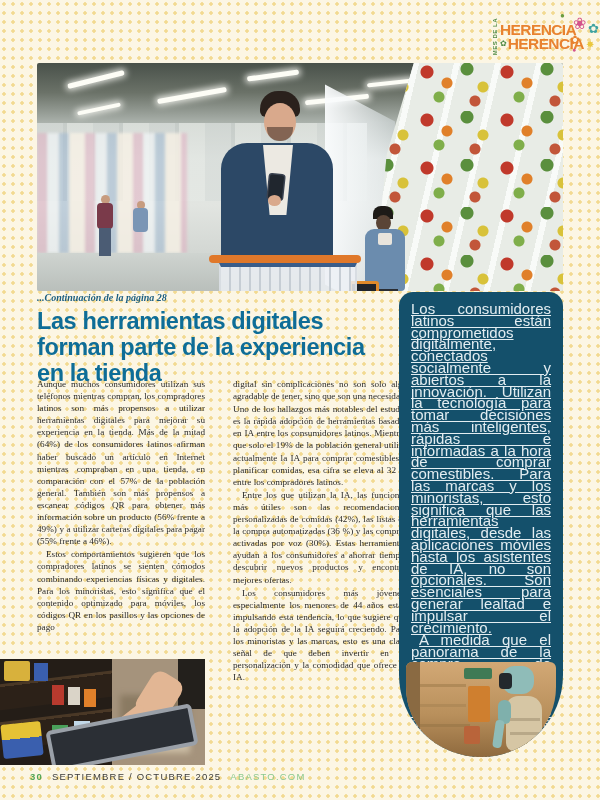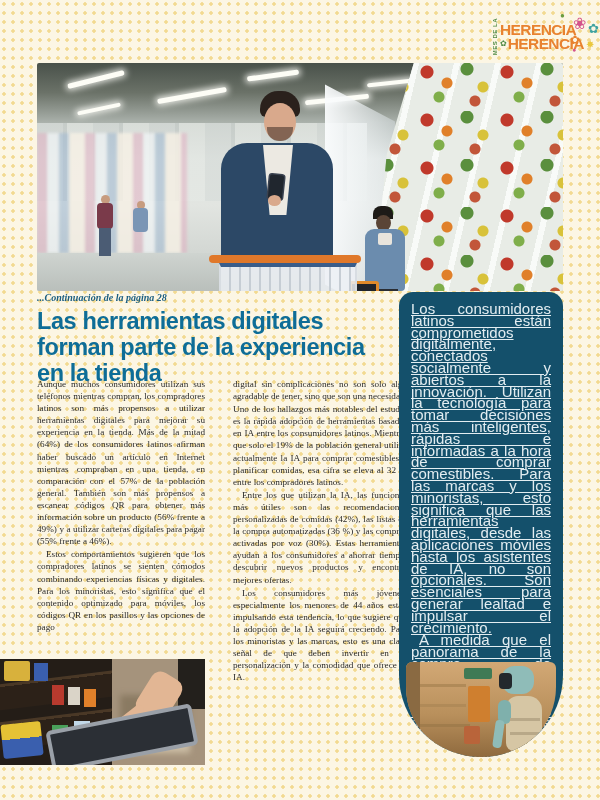--- a/index.html
+++ b/index.html
@@ -190,14 +190,19 @@
       <div class="abs sil-head" style="top:4px;left:96px;width:32px;height:28px;background:#8fbcb8;border-radius:12px;"></div>
       <div class="abs" style="top:11px;left:93px;width:13px;height:16px;background:#23282c;border-radius:4px;"></div>
       <div class="abs" style="top:34px;left:100px;width:36px;height:55px;background:#d6c6a4;border-radius:12px 14px 8px 8px;"></div>
       <div class="abs" style="top:38px;left:92px;width:13px;height:24px;background:#7fb0ac;border-radius:6px;"></div>
       <div class="abs" style="top:58px;left:88px;width:9px;height:28px;background:#8fbcb8;border-radius:4px;transform:rotate(8deg);"></div>
       <div class="abs" style="top:56px;left:104px;width:30px;height:3px;background:#b8a888;"></div>
       <div class="abs" style="top:70px;left:104px;width:30px;height:3px;background:#b8a888;"></div>
     </div>
   </div>
 
+  <div class="abs footer">
+    <span class="pgnum">30</span>
+    <span>SEPTIEMBRE / OCTUBRE 2025</span>
+    <span class="site">ABASTO.COM</span>
+  </div>
 
 </div>
 
 </body></html>

